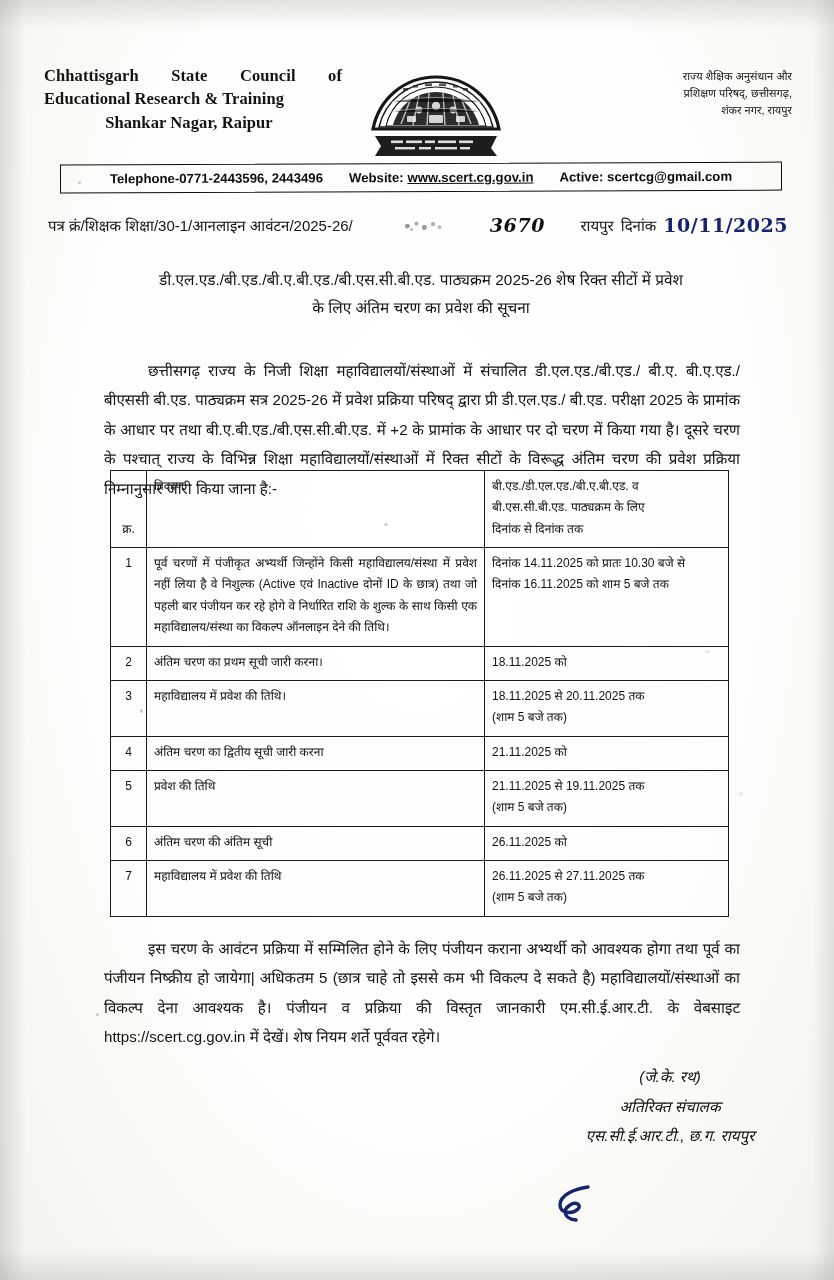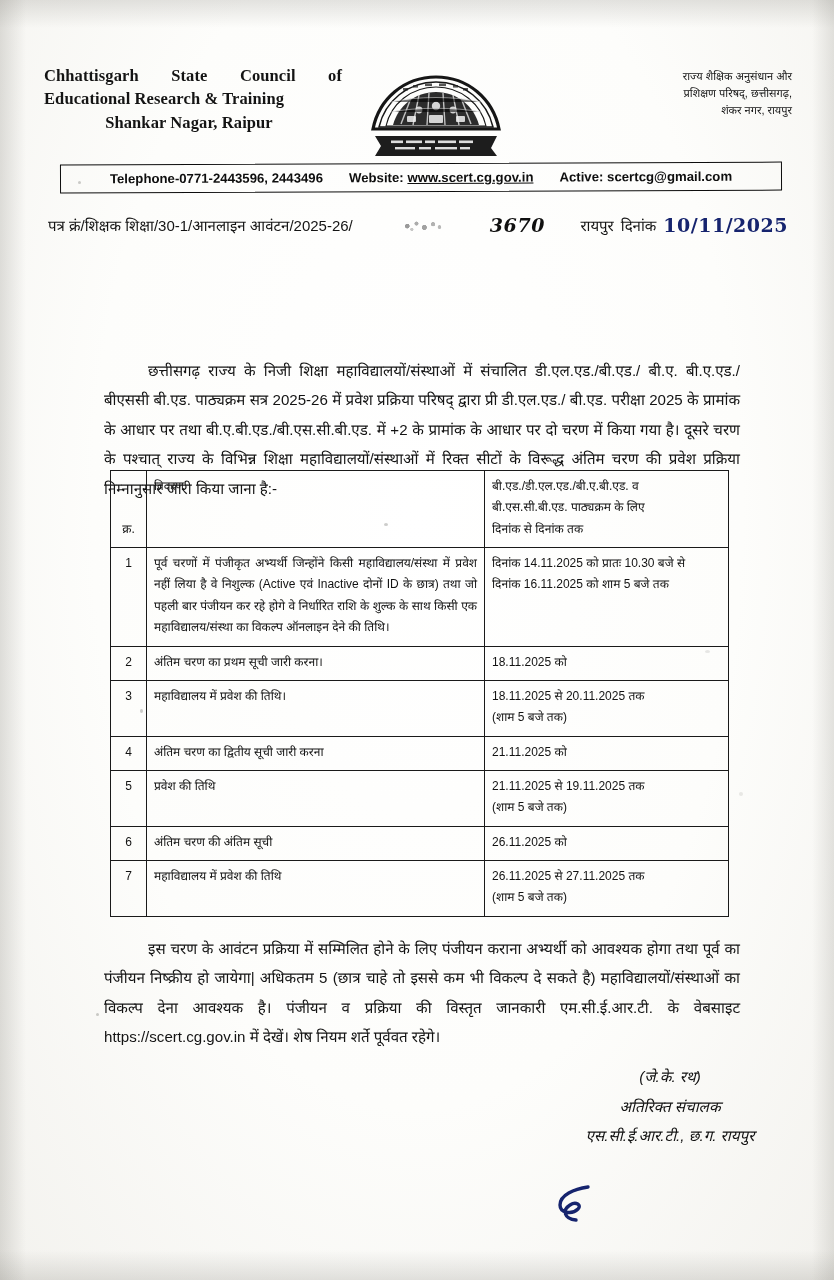--- a/index.html
+++ b/index.html
@@ -384,20 +384,24 @@
       <span class="ref-smudge"></span>
       <span class="hand-num">3670</span>
     </span>
     <span class="ref-right">
       <span>रायपुर</span>
       <span>दिनांक</span>
       <span class="hand">10/11/2025</span>
     </span>
   </div>
 
+  <div class="title">
+    <span>डी.एल.एड./बी.एड./बी.ए.बी.एड./बी.एस.सी.बी.एड. पाठ्यक्रम 2025-26 शेष रिक्त सीटों में प्रवेश</span>
+    <span class="tl2">के लिए अंतिम चरण का प्रवेश की सूचना</span>
+  </div>
 
   <div class="para para-1">छत्तीसगढ़ राज्य के निजी शिक्षा महाविद्यालयों/संस्थाओं में संचालित डी.एल.एड./बी.एड./ बी.ए. बी.ए.एड./बीएससी बी.एड. पाठ्यक्रम सत्र 2025-26 में प्रवेश प्रक्रिया परिषद् द्वारा प्री डी.एल.एड./ बी.एड. परीक्षा 2025 के प्रामांक के आधार पर तथा बी.ए.बी.एड./बी.एस.सी.बी.एड. में +2 के प्रामांक के आधार पर दो चरण में किया गया है। दूसरे चरण के पश्चात् राज्य के विभिन्न शिक्षा महाविद्यालयों/संस्थाओं में रिक्त सीटों के विरूद्ध अंतिम चरण की प्रवेश प्रक्रिया निम्नानुसार जारी किया जाना है:-</div>
 
   <div class="tbl-wrap">
     <table class="sched">
       <colgroup>
         <col class="col-sn">
           <col class="col-desc">
           <col class="col-date">
       </colgroup>

